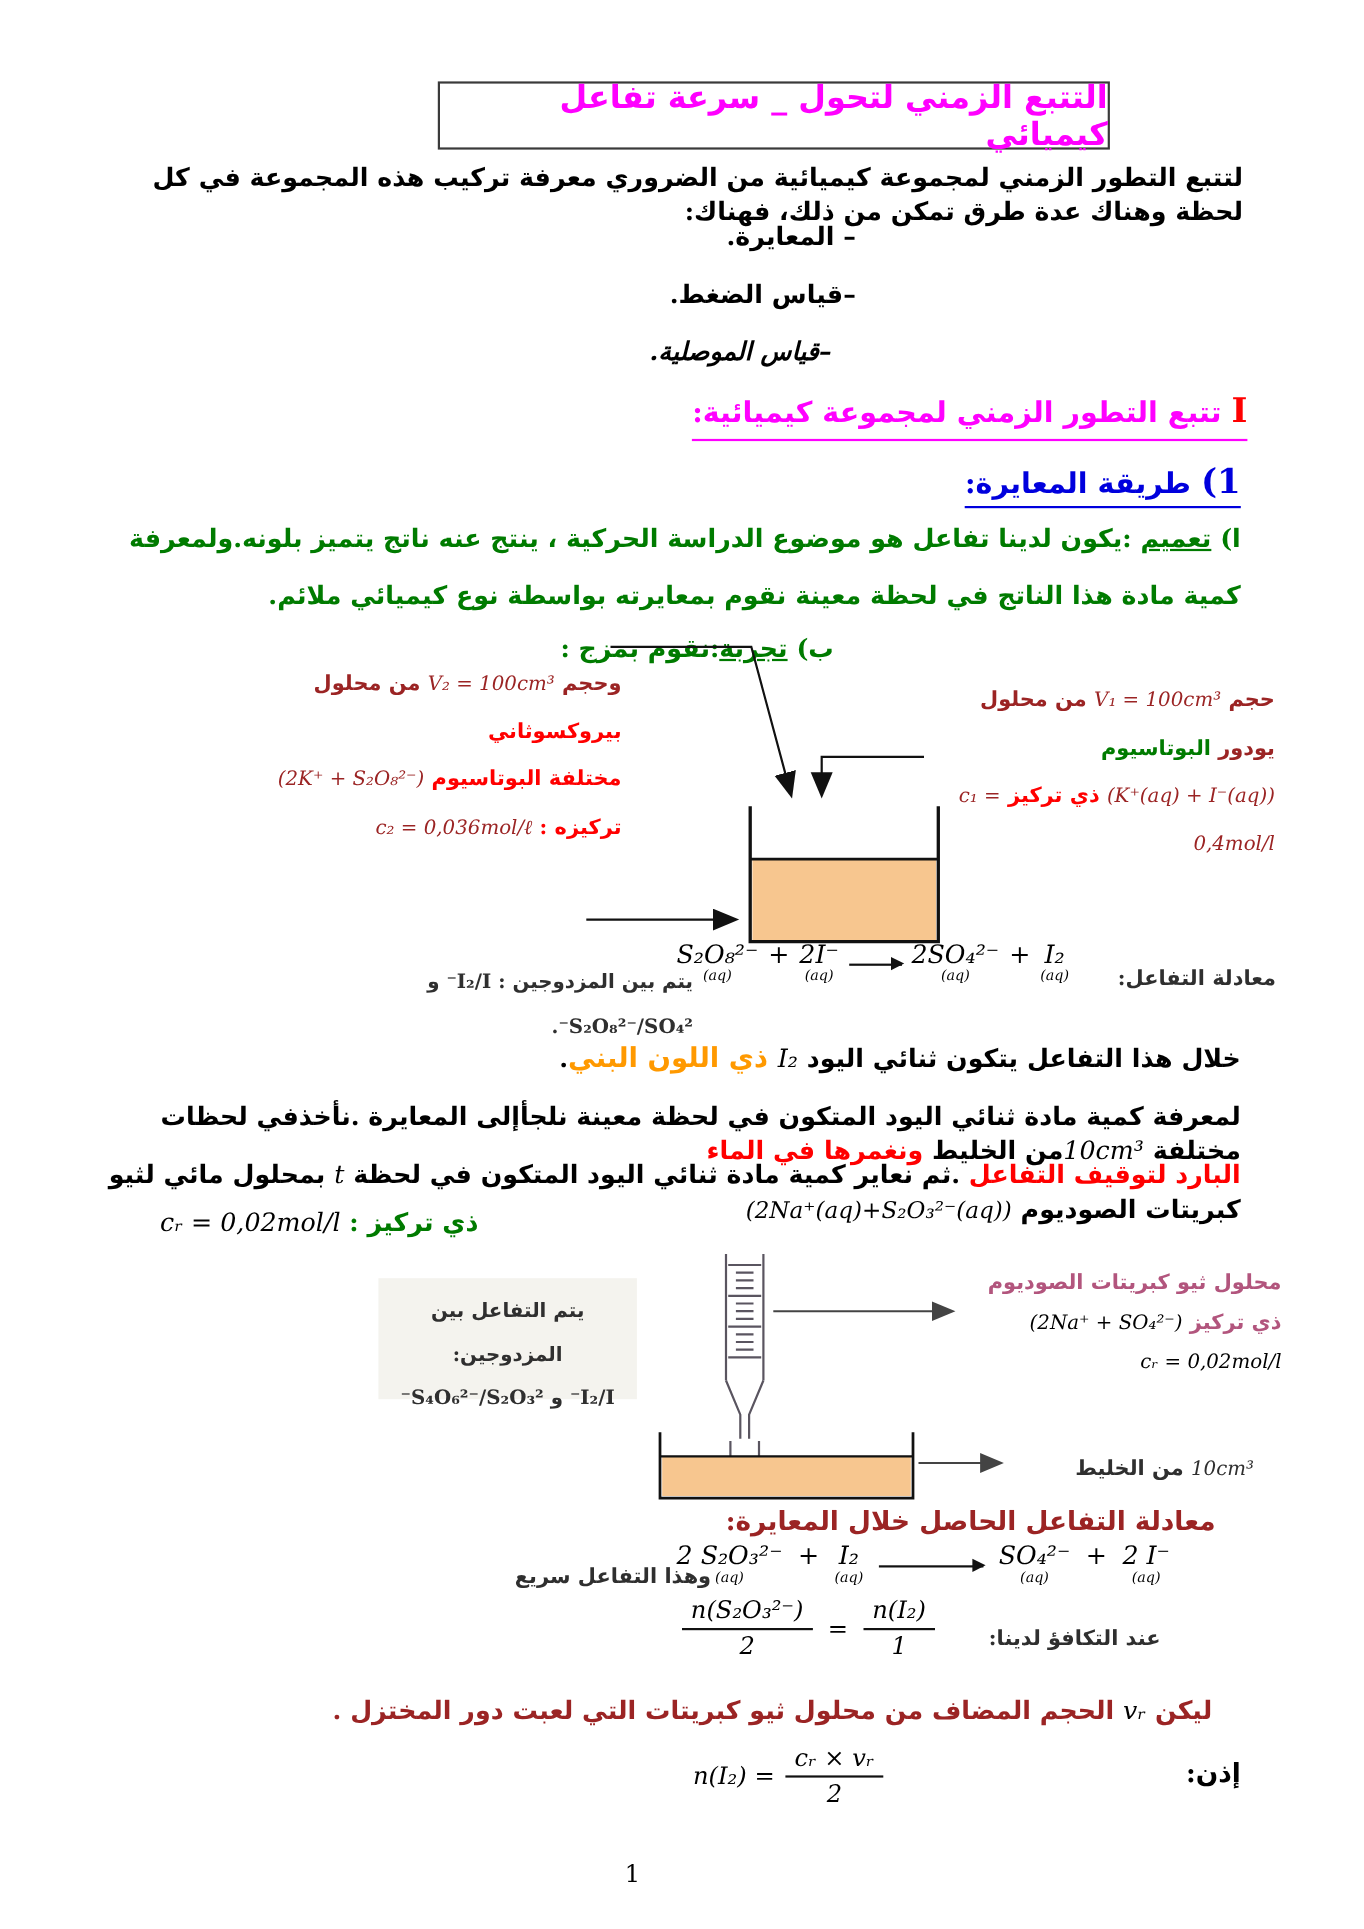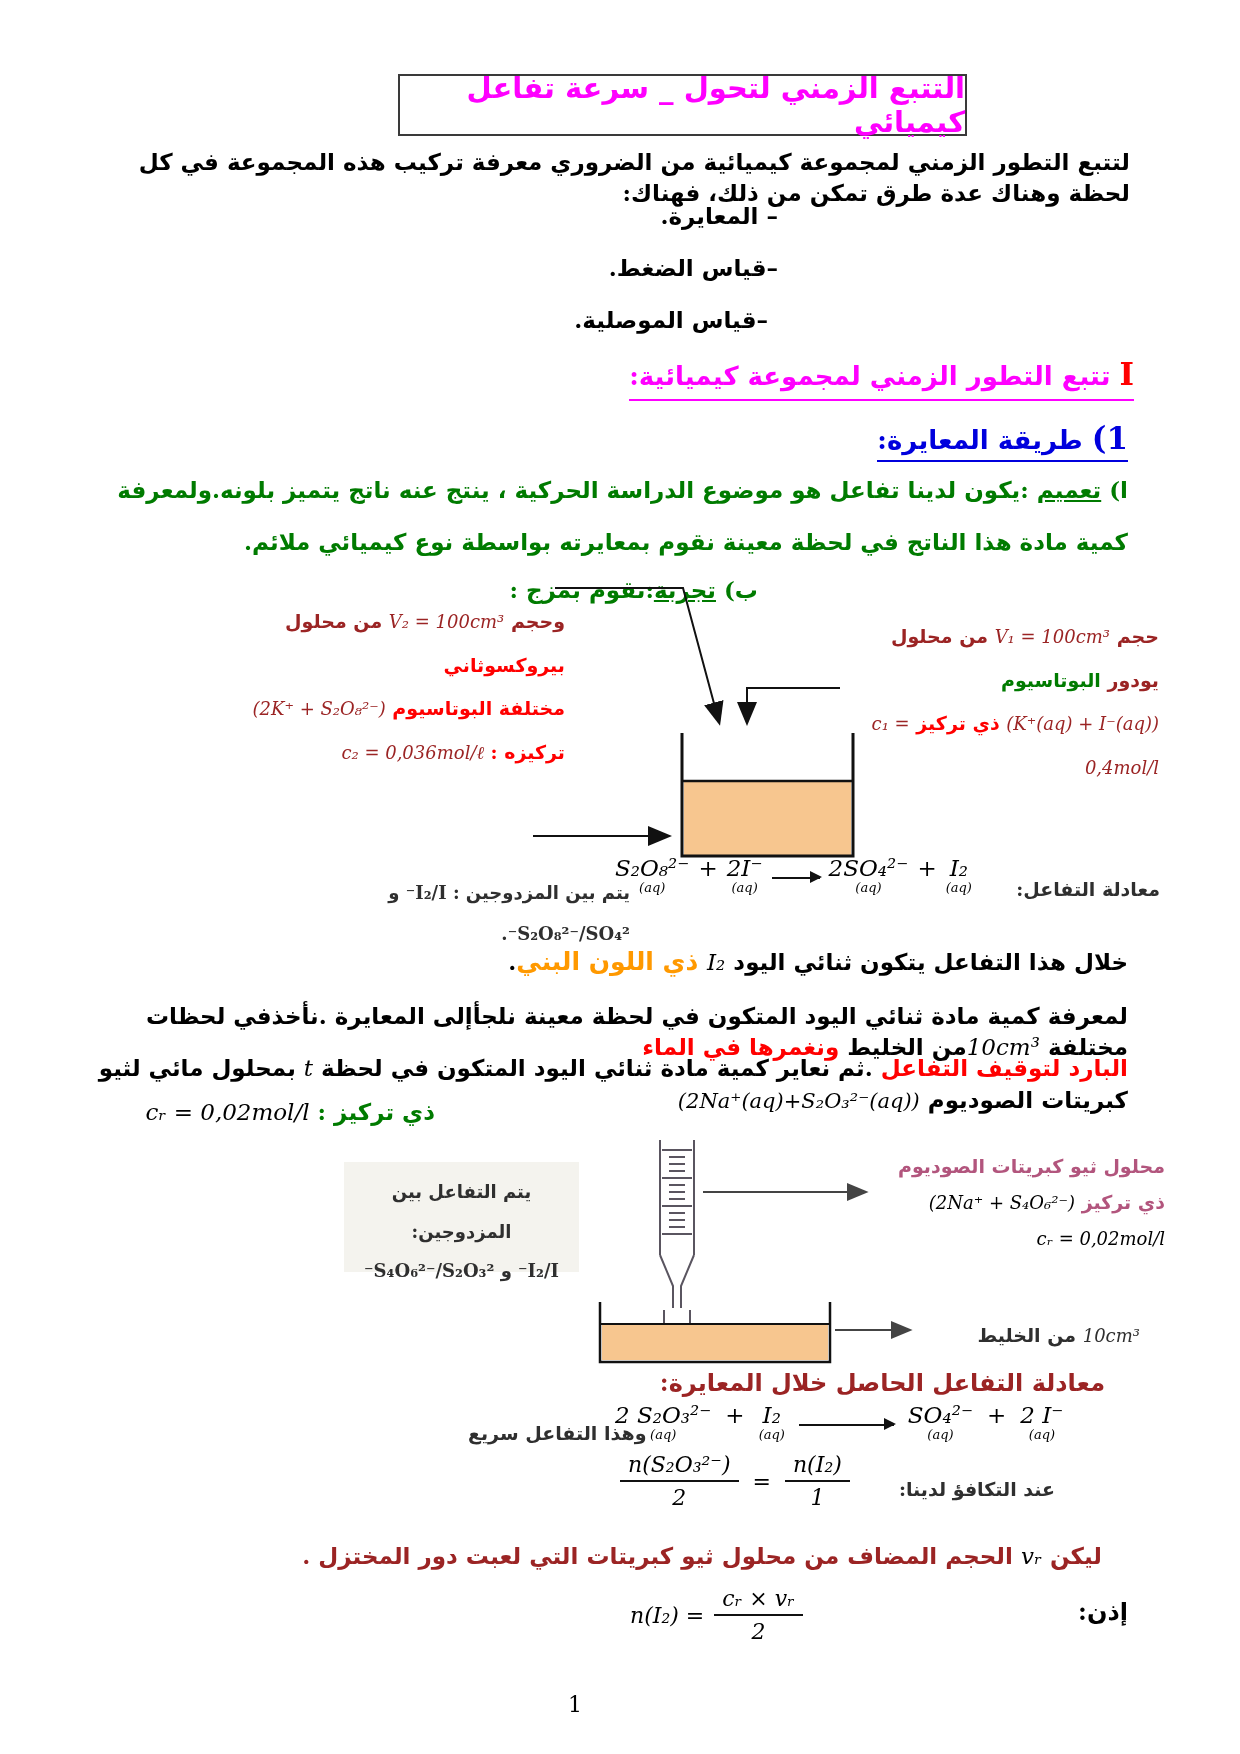--- a/index.html
+++ b/index.html
@@ -5,21 +5,21 @@
   html,body{margin:0;padding:0;background:#ffffff;}
   .page{position:relative;width:1240px;height:1754px;background:#fff;overflow:hidden;
         font-family:"DejaVu Serif","DejaVu Sans",serif;direction:rtl;color:#000;}
   .abs{position:absolute;}
   .ar{font-weight:bold;}
   .math{direction:ltr;unicode-bidi:isolate;font-style:italic;font-weight:normal;
         font-family:"DejaVu Serif",serif;}
   .green{color:#007b00}.red{color:#ff0000}.dred{color:#9b2424}.blue{color:#0000dd}
   .mag{color:#ff00ff}.orange{color:#ff9900;}.purple{color:#b2557d}.gray{color:#2f2f2f}
   .titlebox{left:398px;top:74px;width:565px;height:58px;border:2px solid #3a3a3a;
-            display:flex;align-items:center;justify-content:center;}
+            display:flex;align-items:center;justify-content:center;padding-left:42px;}
   .titlebox span{font-size:29px;font-weight:bold;color:#ff00ff;}
   .para{font-size:23px;line-height:1.35;}
   .h1u{border-bottom:2px solid #ff00ff;padding-bottom:7px;font-size:26px;}
   .h2u{border-bottom:2px solid #0000dd;padding-bottom:4px;font-size:26px;}
   .kw{text-decoration:underline;}
   .diagram{position:absolute;}
   .diagram>div{position:absolute;z-index:2;}
   .dlabel{font-size:19px;line-height:2.3;font-weight:bold;}
   .dlabel .math{font-size:18px;}
   .equation{display:flex;direction:ltr;align-items:flex-start;}
@@ -42,21 +42,21 @@
 <div class="page">
 
   <div class="abs titlebox">
     <span>التتبع الزمني لتحول _ سرعة تفاعل كيميائي</span>
   </div>
 
   <div class="abs para ar" style="top:146px;right:110px;width:1045px;">لتتبع التطور الزمني لمجموعة كيميائية من الضروري معرفة تركيب هذه المجموعة في كل لحظة وهناك عدة طرق تمكن من ذلك، فهناك:</div>
 
   <div class="abs para ar" style="top:200px;right:462px;">– المعايرة.</div>
   <div class="abs para ar" style="top:252px;right:462px;">–قياس الضغط.</div>
-  <div class="abs para ar" style="top:304px;right:472px;">–قياس الموصلية.</div>
+  <div class="abs para ar" style="top:304px;right:484px;font-style:italic;">–قياس الموصلية.</div>
 
   <div class="abs ar h1u" style="top:356px;right:106px;">
     <span class="red" style="font-size:31px;">I</span><span class="mag"> تتبع التطور الزمني لمجموعة كيميائية:</span>
   </div>
 
   <div class="abs ar h2u blue" style="top:420px;right:112px;">
     <span style="font-size:31px;">1)</span><span> طريقة المعايرة:</span>
   </div>
 
   <div class="abs para ar green" style="top:474px;right:112px;width:1050px;">
@@ -182,21 +182,21 @@
       <path d="M750,190 L824,190" stroke="#444" stroke-width="1.8" marker-end="url(#ah2)"></path>
     </svg>
 
     <div class="couplesbox dlabel gray" style="left:259px;top:22px;width:235px;height:100px;text-align:center;padding-top:10px;line-height:2.2;font-size:18px;">
       <span>يتم التفاعل بين المزدوجين:</span><br>
       <span>I₂/I⁻ و S₄O₆²⁻/S₂O₃²⁻</span>
     </div>
 
     <div class="dlabel purple" style="left:780px;top:8px;width:300px;text-align:right;line-height:1.9;">
       <span>محلول ثيو كبريتات الصوديوم</span><br>
-      <span>ذي تركيز </span><span class="math" style="color:#000;">(2Na⁺ + S₄O₆²⁻)</span><br>
+      <span>ذي تركيز </span><span class="math" style="color:#000;">(2Na⁺ + SO₄²⁻)</span><br>
       <span class="math" style="color:#000;">cᵣ = 0,02mol/l</span>
     </div>
 
     <div class="dlabel gray" style="left:835px;top:174px;width:220px;text-align:right;">
       <span class="math">10cm³</span><span> من الخليط</span>
     </div>
   </div>
 
   <div class="abs ar dred" style="top:1368px;right:135px;font-size:24px;">معادلة التفاعل الحاصل خلال المعايرة:</div>
 

